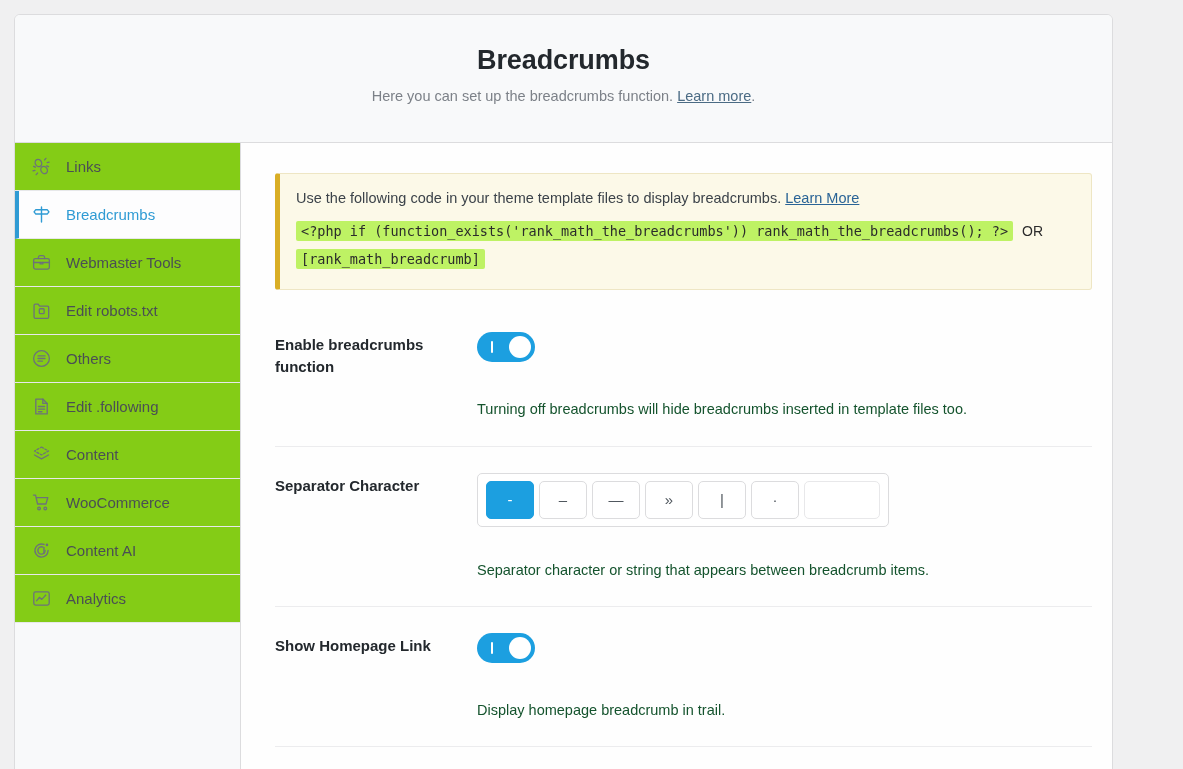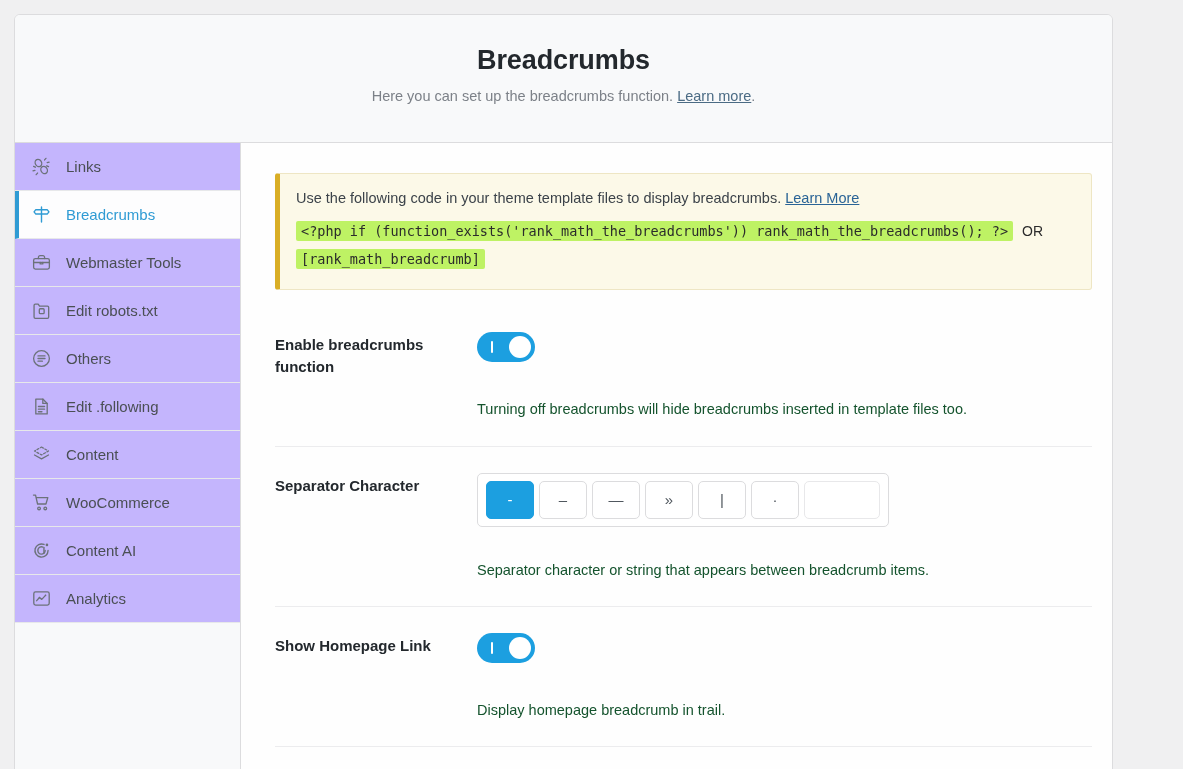--- a/index.html
+++ b/index.html
@@ -62,21 +62,21 @@
     background: #f8f9fa;
     border-right: 1px solid #dcdcde;
   }
   .nav-item {
     display: flex;
     align-items: center;
     gap: 13px;
     height: 48px;
     padding: 0 14px 0 14px;
     border-bottom: 1px solid #e7e8ea;
-    background: #c4b5fd;
+    background: #84cc16;
     cursor: pointer;
     position: relative;
   }
   .nav-item .nav-label {
     font-size: 15px;
     color: #4a4f54;
     white-space: nowrap;
   }
   .nav-item .nav-icon {
     width: 24px; height: 24px;

